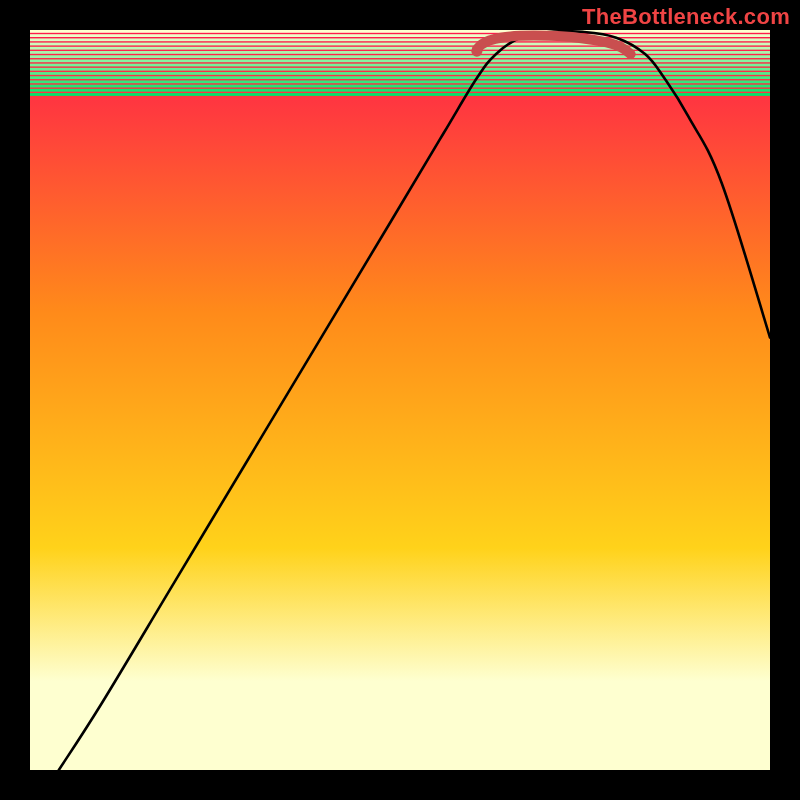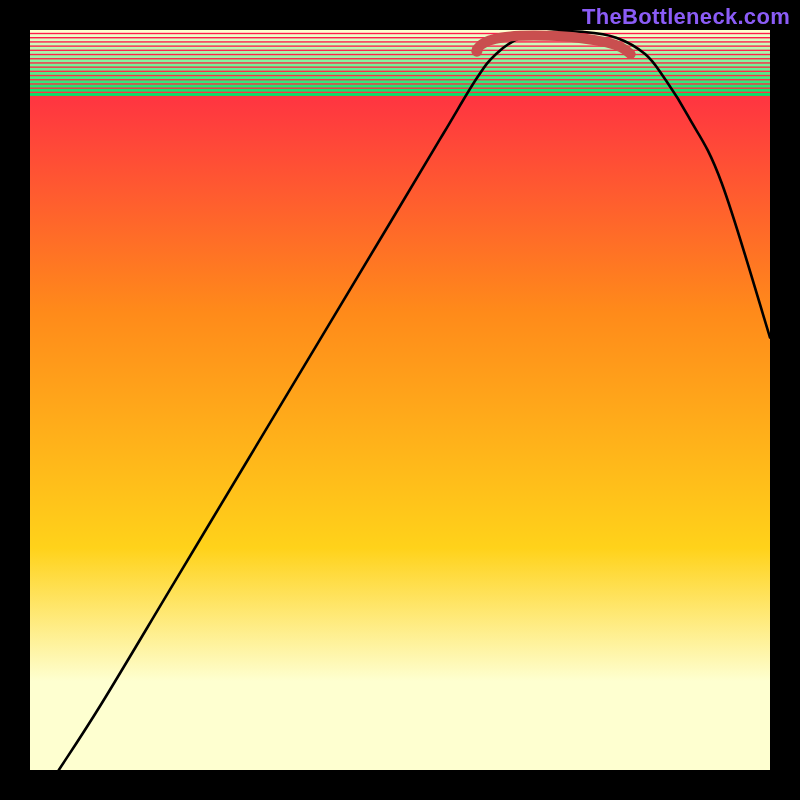--- a/index.html
+++ b/index.html
@@ -17,21 +17,21 @@
   }
   svg {
     display: block;
   }
   .watermark {
     position: absolute;
     top: 4px;
     right: 10px;
     font-family: Arial, Helvetica, sans-serif;
     font-size: 22px;
-    color: #8b5cf6;
+    color: #ef4444;
     font-weight: bold;
     letter-spacing: 0.3px;
   }
 </style>
 </head>
 <body>
 
 <div class="chart-wrap">
   <svg id="chart-svg" width="800" height="800" viewBox="0 0 800 800">
     <defs>

